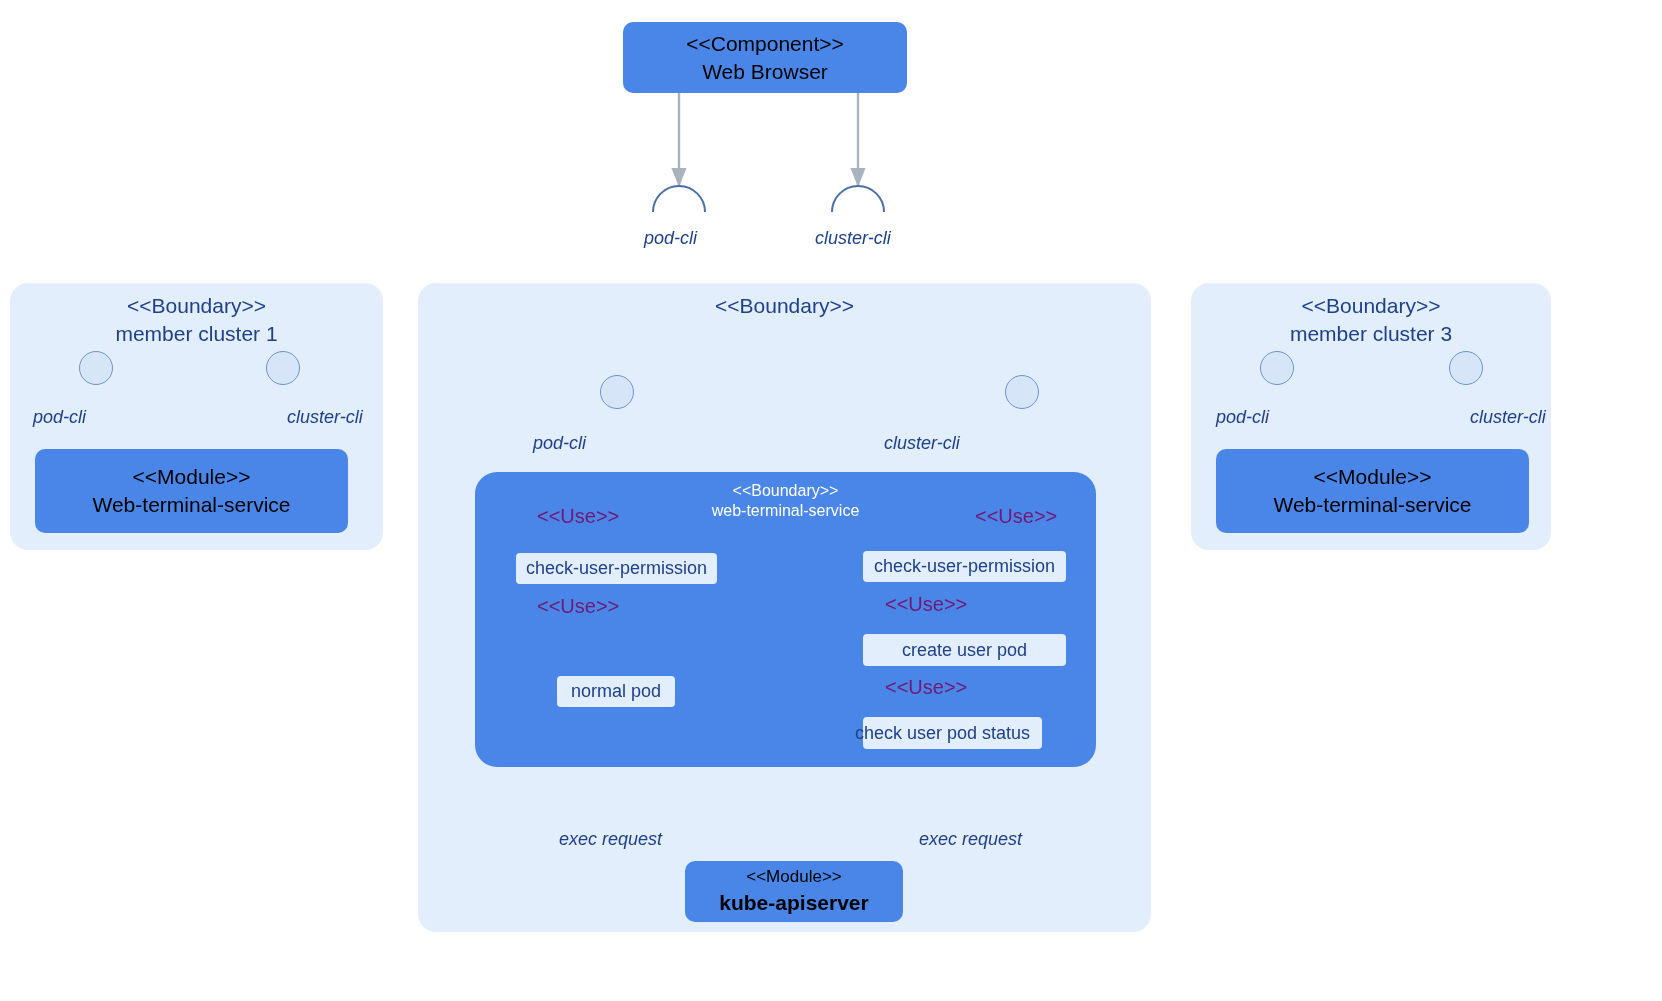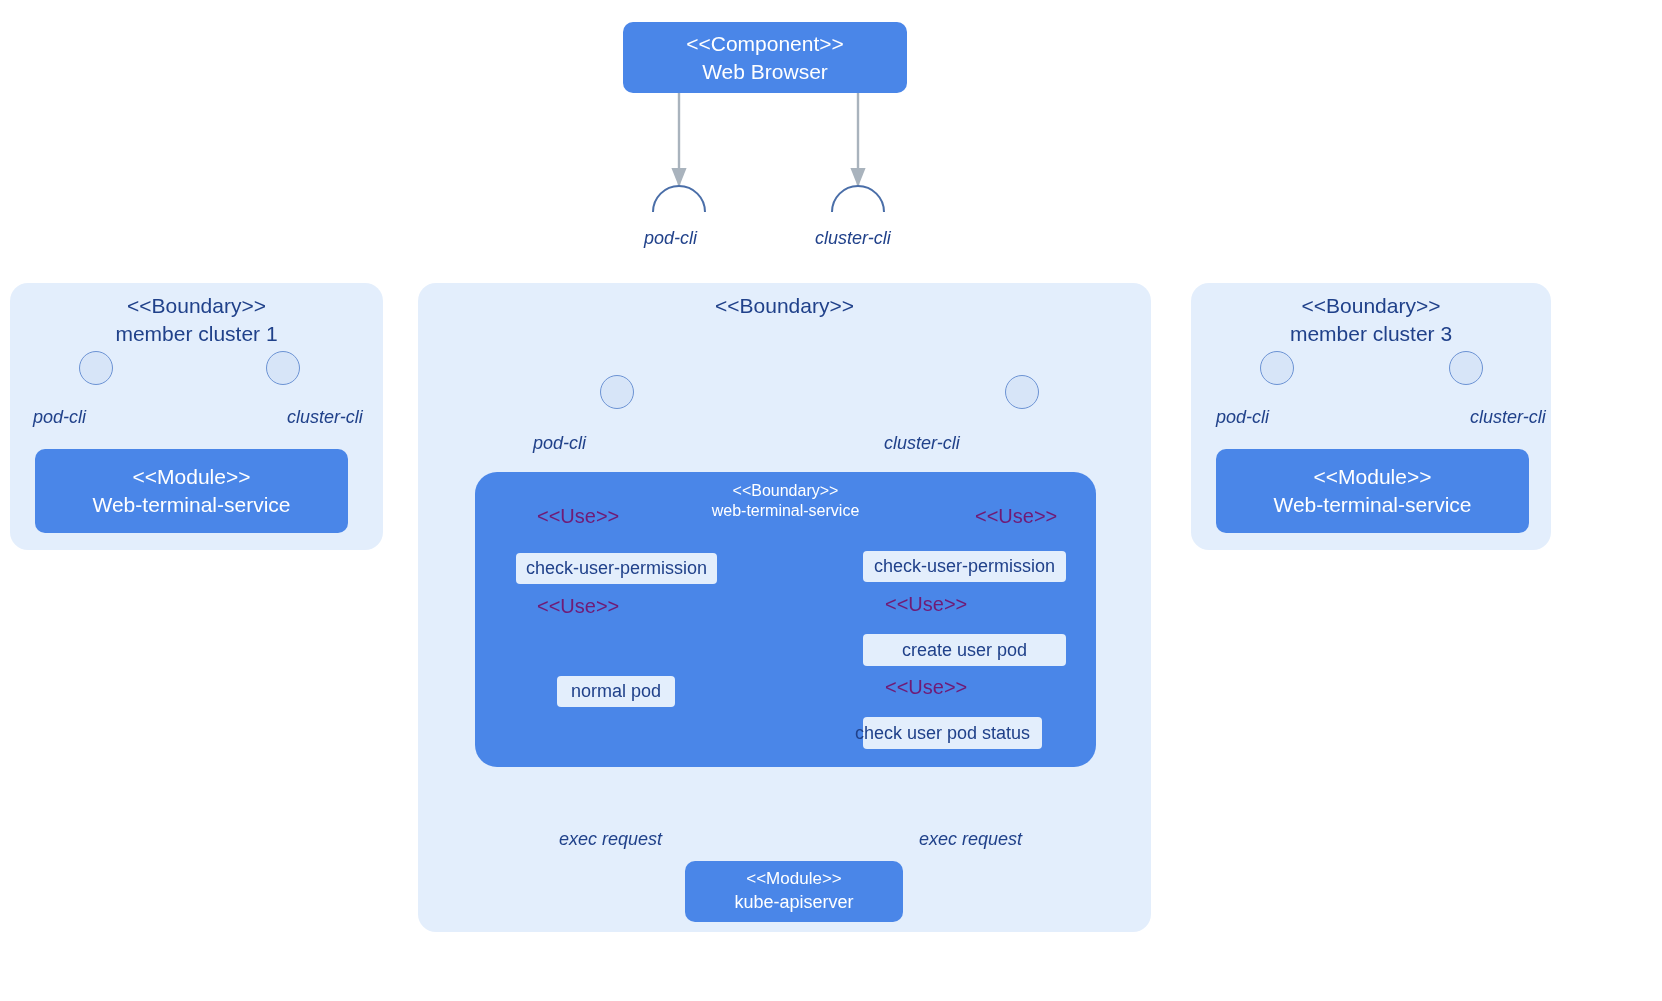--- a/index.html
+++ b/index.html
@@ -35,32 +35,32 @@
     font-size:21px;
     line-height:29px;
     white-space:nowrap;
   }
 
   
   .module{
     position:absolute;
     background:#4a86e8;
     border-radius:10px;
-    color:#ffffff;
+    color:#000000;
     display:flex;
     flex-direction:column;
     align-items:center;
     justify-content:center;
     text-align:right;
     line-height:1.32;
   }
   .module .l1{font-size:21px;}
   .module .l2{font-size:21px;}
   .module.small .l1{font-size:17px;}
-  .module.small .l2{font-size:18px;}
+  .module.small .l2{font-size:21px;font-weight:bold;}
 
   
   .inner-boundary{
     position:absolute;
     background:#4a86e8;
     border-radius:22px;
   }
   .inner-boundary-title{
     position:absolute;
     left:0; right:0;

